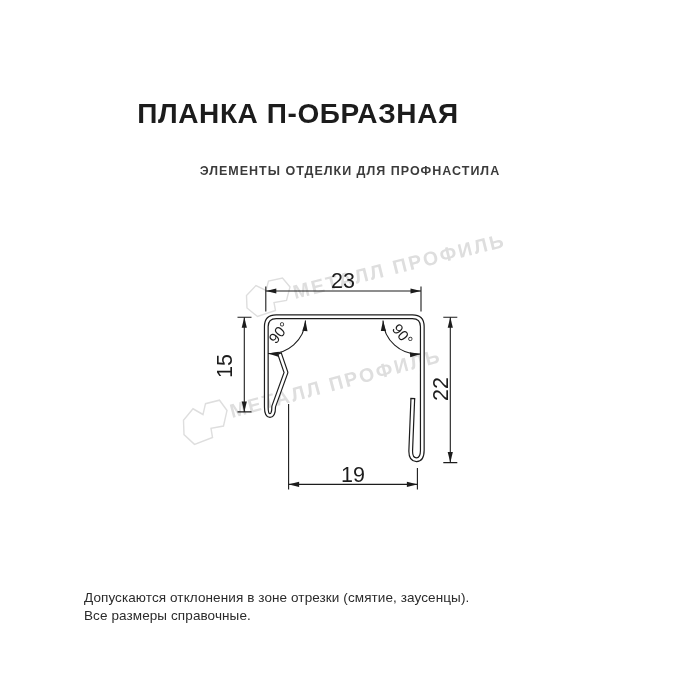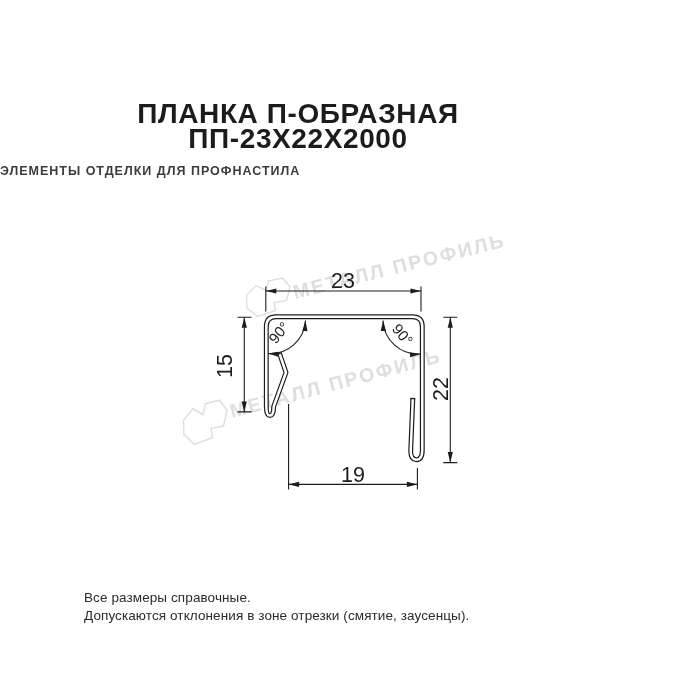--- a/index.html
+++ b/index.html
@@ -1,20 +1,20 @@
 <!DOCTYPE html>
 <html><head>
 <meta charset="utf-8">
 <style>
   html,body{margin:0;padding:0;background:#fff;}
   .page{position:relative;width:700px;height:700px;background:#ffffff;overflow:hidden;
         font-family:"Liberation Sans", sans-serif;}
   .hdr{position:absolute;left:0;top:102px;width:596px;text-align:center;color:#1c1c1c;}
   .title{font-size:28px;line-height:24.8px;font-weight:bold;letter-spacing:.6px;}
-  .subtitle{position:absolute;left:0;top:164px;width:700px;
+  .subtitle{position:absolute;left:0;top:164px;width:700px;text-align:center;
             font-size:12.5px;font-weight:bold;letter-spacing:1px;color:#3b3b3b;}
   .footer{position:absolute;left:84px;top:589px;color:#2b2b2b;font-size:13.5px;line-height:18px;letter-spacing:.1px;}
   svg{position:absolute;left:0;top:0;}
   .dimtxt{font-size:21.5px;fill:#1c1c1c;}
   .angtxt{font-size:15px;fill:#1c1c1c;}
   .wmtxt{font-size:19.5px;font-weight:bold;letter-spacing:2.2px;fill:#dedede;}
 </style>
 </head>
 <body>
 
@@ -72,22 +72,21 @@
     <text class="dimtxt" x="343" y="287.5" text-anchor="middle">23</text>
     <text class="dimtxt" transform="translate(231.5,366) rotate(-90)" text-anchor="middle">15</text>
     <text class="dimtxt" transform="translate(447.5,389) rotate(-90)" text-anchor="middle">22</text>
     <text class="dimtxt" x="353" y="481.5" text-anchor="middle">19</text>
     <text class="angtxt" transform="translate(283,336) rotate(-50)" text-anchor="middle">90°</text>
     <text class="angtxt" transform="translate(398.5,338) rotate(50)" text-anchor="middle">90°</text>
   </svg>
 
   <div class="hdr">
     <div class="title">ПЛАНКА П-ОБРАЗНАЯ</div>
-    <div class="title">ПП-23Х22Х2000</div>
   </div>
   <div class="subtitle">ЭЛЕМЕНТЫ ОТДЕЛКИ ДЛЯ ПРОФНАСТИЛА</div>
 
   <div class="footer">
+    <div>Допускаются отклонения в зоне отрезки (смятие, заусенцы).</div>
     <div>Все размеры справочные.</div>
-    <div>Допускаются отклонения в зоне отрезки (смятие, заусенцы).</div>
   </div>
 
 </div>
 
 </body></html>

